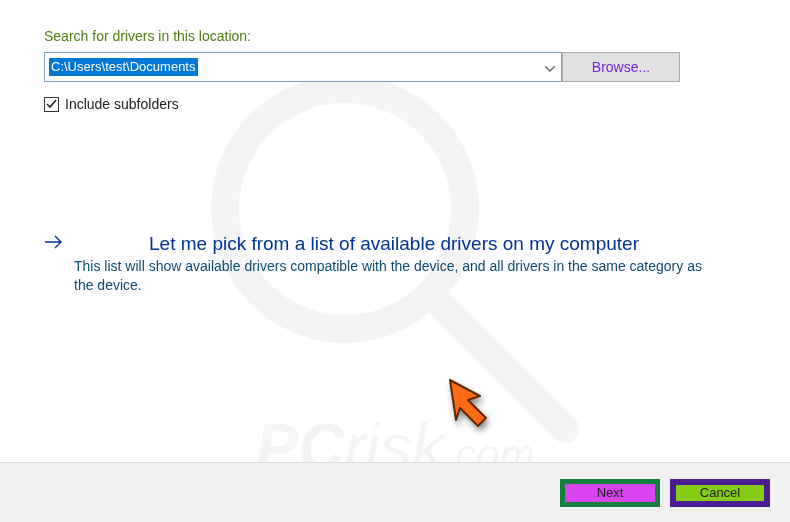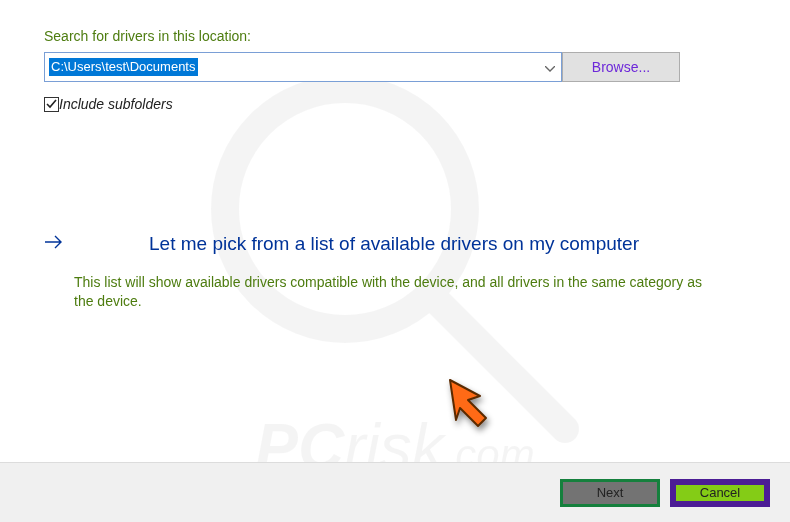--- a/index.html
+++ b/index.html
@@ -62,21 +62,21 @@
   .browse-btn {
     width: 118px;
     height: 30px;
     background: #e1e1e1;
     border: 1px solid #adadad;
     font-size: 14px;
     color: #6d28d9;
     cursor: pointer;
   }
 
-  .chk-row { display: flex; align-items: center; font-size: 14px; color: #222; font-style: italic; }
+  .chk-row { display: flex; align-items: center; gap: 6px; font-size: 14px; color: #222; }
   .chk {
     width: 15px; height: 15px;
     border: 1px solid #333;
     display: inline-flex;
     align-items: center;
     justify-content: center;
     font-size: 11px;
     line-height: 1;
     cursor: pointer;
     background: #fff;
@@ -90,23 +90,23 @@
   }
   .arrow-ico { color: #003399; font-size: 18px; font-weight: 400; padding-top: 2px; width: 18px;}
   .pick-title {
     color: #003399;
     font-size: 19px;
     font-weight: 400;
     line-height: 1.3;
     text-align: center;
   }
   .pick-desc {
-    color: #4d7c0f;
+    color: #0c4a6e;
     font-size: 14px;
-    margin-top: 16px;
+    margin-top: 0;
     max-width: 640px;
     line-height: 1.35;
   }
 
   .cursor-arrow {
     position: absolute;
     left: 438px;
     top: 370px;
     z-index: 5;
     pointer-events: none;
@@ -128,22 +128,22 @@
   .footer button {
     width: 100px;
     height: 28px;
     border: 6px solid #4c1d95;
     background: #84cc16;
     font-size: 13px;
     color: #222;
     cursor: pointer;
   }
   .footer button.primary {
-    border: 3px solid #15803d;
-    background: #737373;
+    border: 5px solid #15803d;
+    background: #d946ef;
   }
 </style>
 </head>
 <body>
 
 <div class="watermark">
   <svg viewBox="0 0 520 520">
     <g fill="none" stroke="#777" stroke-width="28">
       <circle cx="210" cy="210" r="120"></circle>
       <line x1="300" y1="300" x2="430" y2="430" stroke-linecap="round"></line>

